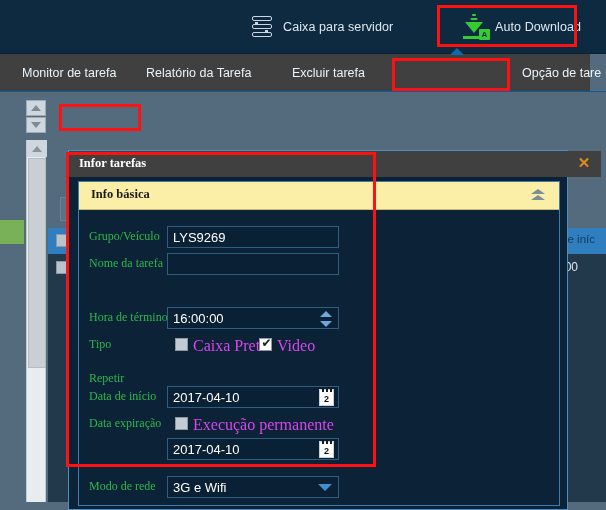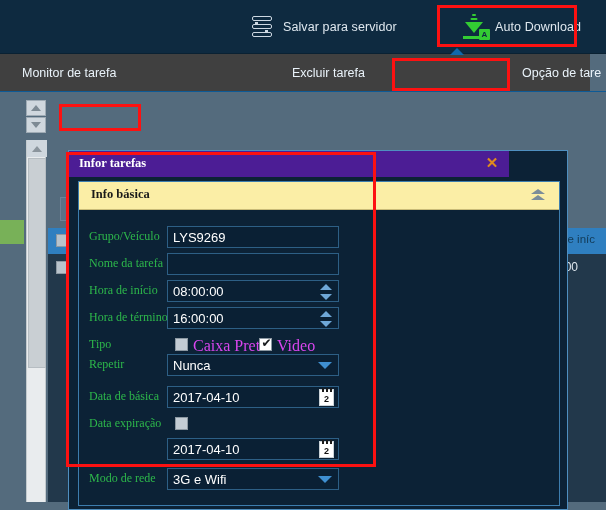--- a/index.html
+++ b/index.html
@@ -196,22 +196,22 @@
     position: absolute; left: 500px; top: 6px; color: #dfe7ee; font-size: 12px;
   }
 
   
   .modal {
     position: absolute; left: 68px; top: 150px; width: 500px; height: 360px;
     background: #0c2236; border: 1px solid #4f8fc0;
     z-index: 40;
   }
   .modal-title {
-    position: absolute; left: 0; top: 0; width: 440px; height: 26px;
-    background: #4c1d95;
+    position: absolute; left: 0; top: 0; width: 532px; height: 26px;
+    background: #404040;
   }
   .modal-title .t {
     position: absolute; left: 10px; top: 5px;
     color: #ffffff; font-size: 12.5px; font-weight: bold;
     font-family: "Liberation Serif", serif;
   }
   .modal-close {
     position: absolute; right: 10px; top: 5px;
     width: 14px; height: 14px; color: #e08b1e; font-size: 15px;
     line-height: 13px; text-align: center; font-weight: bold;
@@ -303,40 +303,43 @@
 
 
   <div class="tb-item server">
     <span class="icon-srv">
       <i></i>
         <i></i>
         <i></i>
         <u class="a"></u>
         <u class="b"></u>
     </span>
-    <span class="tb-label">Salvar para servidor</span>
+    <span class="tb-label">Caixa para servidor</span>
   </div>
 
   <div class="tb-item auto">
     <span class="icon-dl green">
       <span class="dash d1"></span>
         <span class="dash d2"></span>
       <span class="stem"></span>
         <span class="arrow"></span>
         <span class="base"></span>
       <span class="badge">A</span>
     </span>
     <span class="tb-label">Auto Download</span>
   </div>
 </div>
 
 <div class="tabbar">
   <div class="tab t0">
       <span>Monitor de tarefa</span>
     </div>
+  <div class="tab t1">
+      <span>Relatório da Tarefa</span>
+    </div>
   <div class="tab t2">
       <span>Excluir tarefa</span>
     </div>
   <div class="tab t4">
       <span>Opção de tare</span>
     </div>
 </div>
 <div class="tab-caret"></div>
 
 <div class="content">
@@ -393,83 +396,70 @@
     <div class="frow" style="top:44px; width:480px;">
       <div class="flabel">Grupo/Veículo</div>
       <div class="finput">LYS9269</div>
     </div>
 
     <div class="frow" style="top:71px; width:480px;">
       <div class="flabel">Nome da tarefa</div>
       <div class="finput"></div>
     </div>
 
-    <div class="frow" style="top:98px; width:480px;">
-      <div class="flabel">Hora de início</div>
-      <div class="finput">
-        <span>08:00:00</span>
-        <span class="spin">
-          <span class="sc up"></span>
-            <span class="sc dn"></span>
-        </span>
-      </div>
-    </div>
 
     <div class="frow" style="top:125px; width:480px;text-align:center;">
       <div class="flabel">Hora de término</div>
       <div class="finput">
         <span>16:00:00</span>
         <span class="spin">
           <span class="sc up"></span>
             <span class="sc dn"></span>
         </span>
       </div>
     </div>
 
     <div class="frow" style="top:152px; width:480px;">
       <div class="flabel">Tipo</div>
       <div class="cbox" style="left:96px; top:4px;"></div>
       <div class="cblabel" style="left:114px; top:3px;">Caixa Preta</div>
       <div class="cbox checked" style="left:180px; top:4px;"></div>
       <div class="cblabel" style="left:198px; top:3px;font-family:Liberation Serif, serif;">Video</div>
     </div>
 
-    <div class="frow" style="top:172px; width:480px;text-align:right;">
+    <div class="frow" style="top:186px; width:480px;text-align:right;">
       <div class="flabel">Repetir</div>
-      <div class="finput">
-        <span>Nunca</span>
-        <span class="selarrow"></span>
-      </div>
     </div>
 
     <div class="frow" style="top:204px; width:480px;">
-      <div class="flabel">Data de básica</div>
+      <div class="flabel">Data de início</div>
       <div class="finput">
         <span>2017-04-10</span>
         <span class="cal">
           <span>2</span>
         </span>
       </div>
     </div>
 
     <div class="frow" style="top:231px; width:480px;">
       <div class="flabel">Data expiração</div>
       <div class="cbox" style="left:96px; top:4px;"></div>
+      <div class="cblabel" style="left:114px; top:3px;">Execução permanente</div>
     </div>
 
     <div class="frow" style="top:256px; width:480px;">
       <div class="finput">
         <span>2017-04-10</span>
         <span class="cal">
           <span>2</span>
         </span>
       </div>
     </div>
 
-    <div class="frow" style="top:286px; width:480px;">
+    <div class="frow" style="top:294px; width:480px;">
       <div class="flabel">Modo de rede</div>
       <div class="finput">
         <span>3G e Wifi</span>
         <span class="selarrow"></span>
       </div>
     </div>
 
   </div>
 </div>
 

